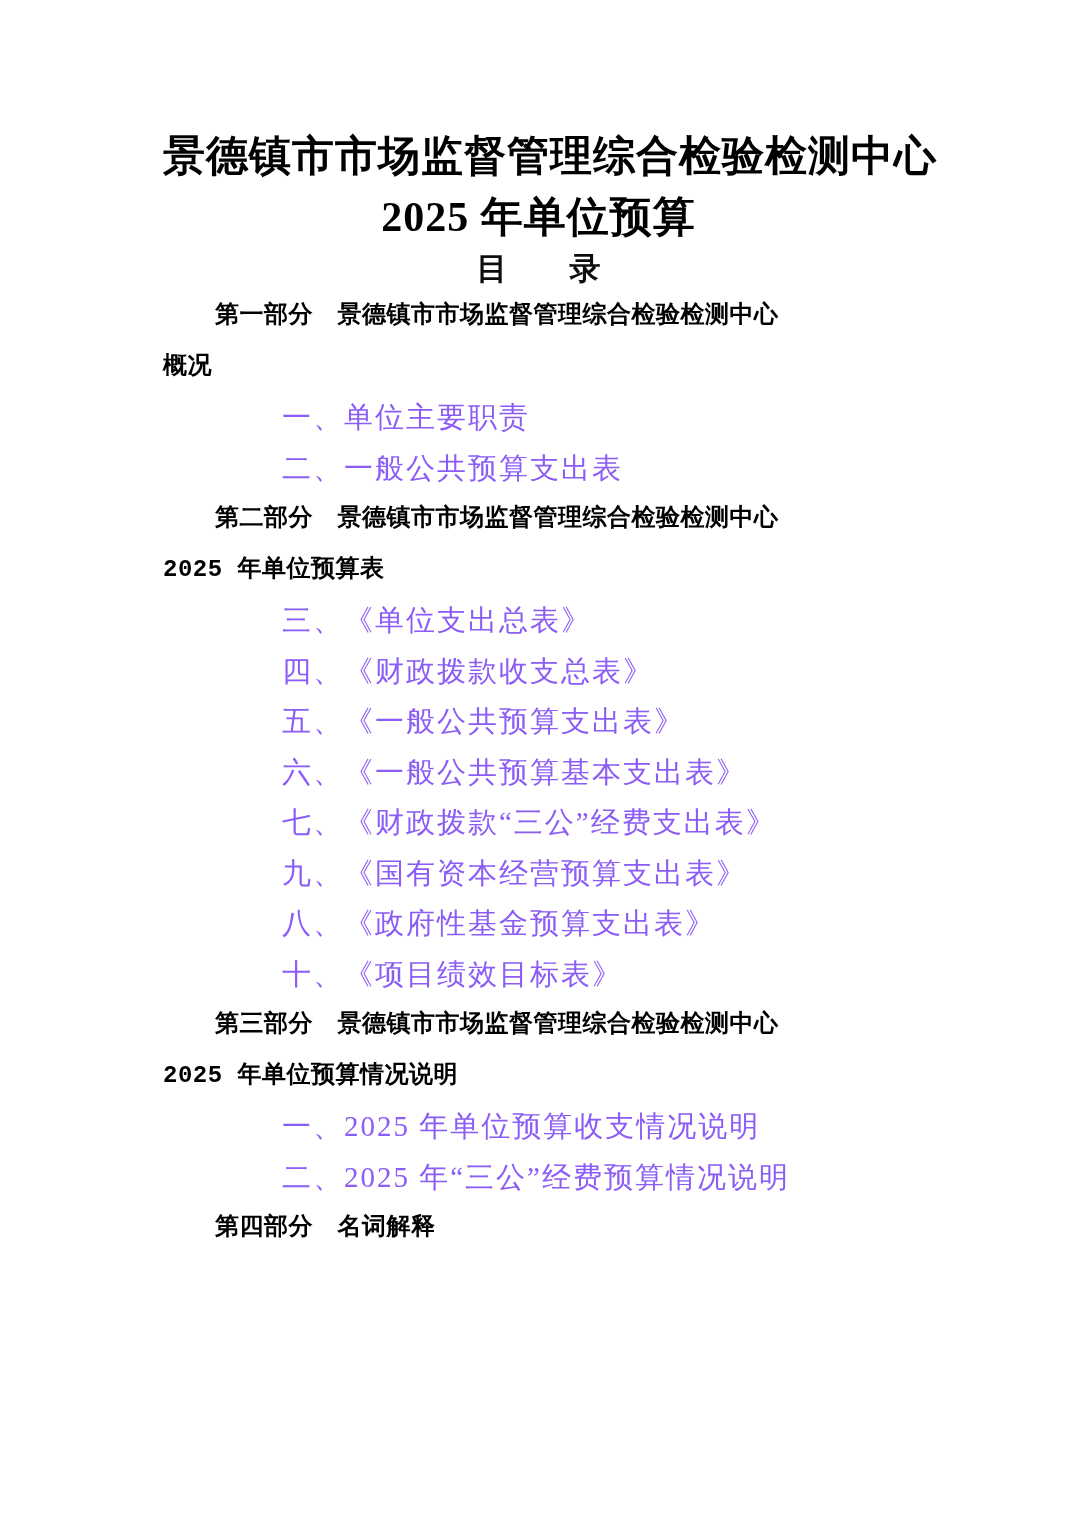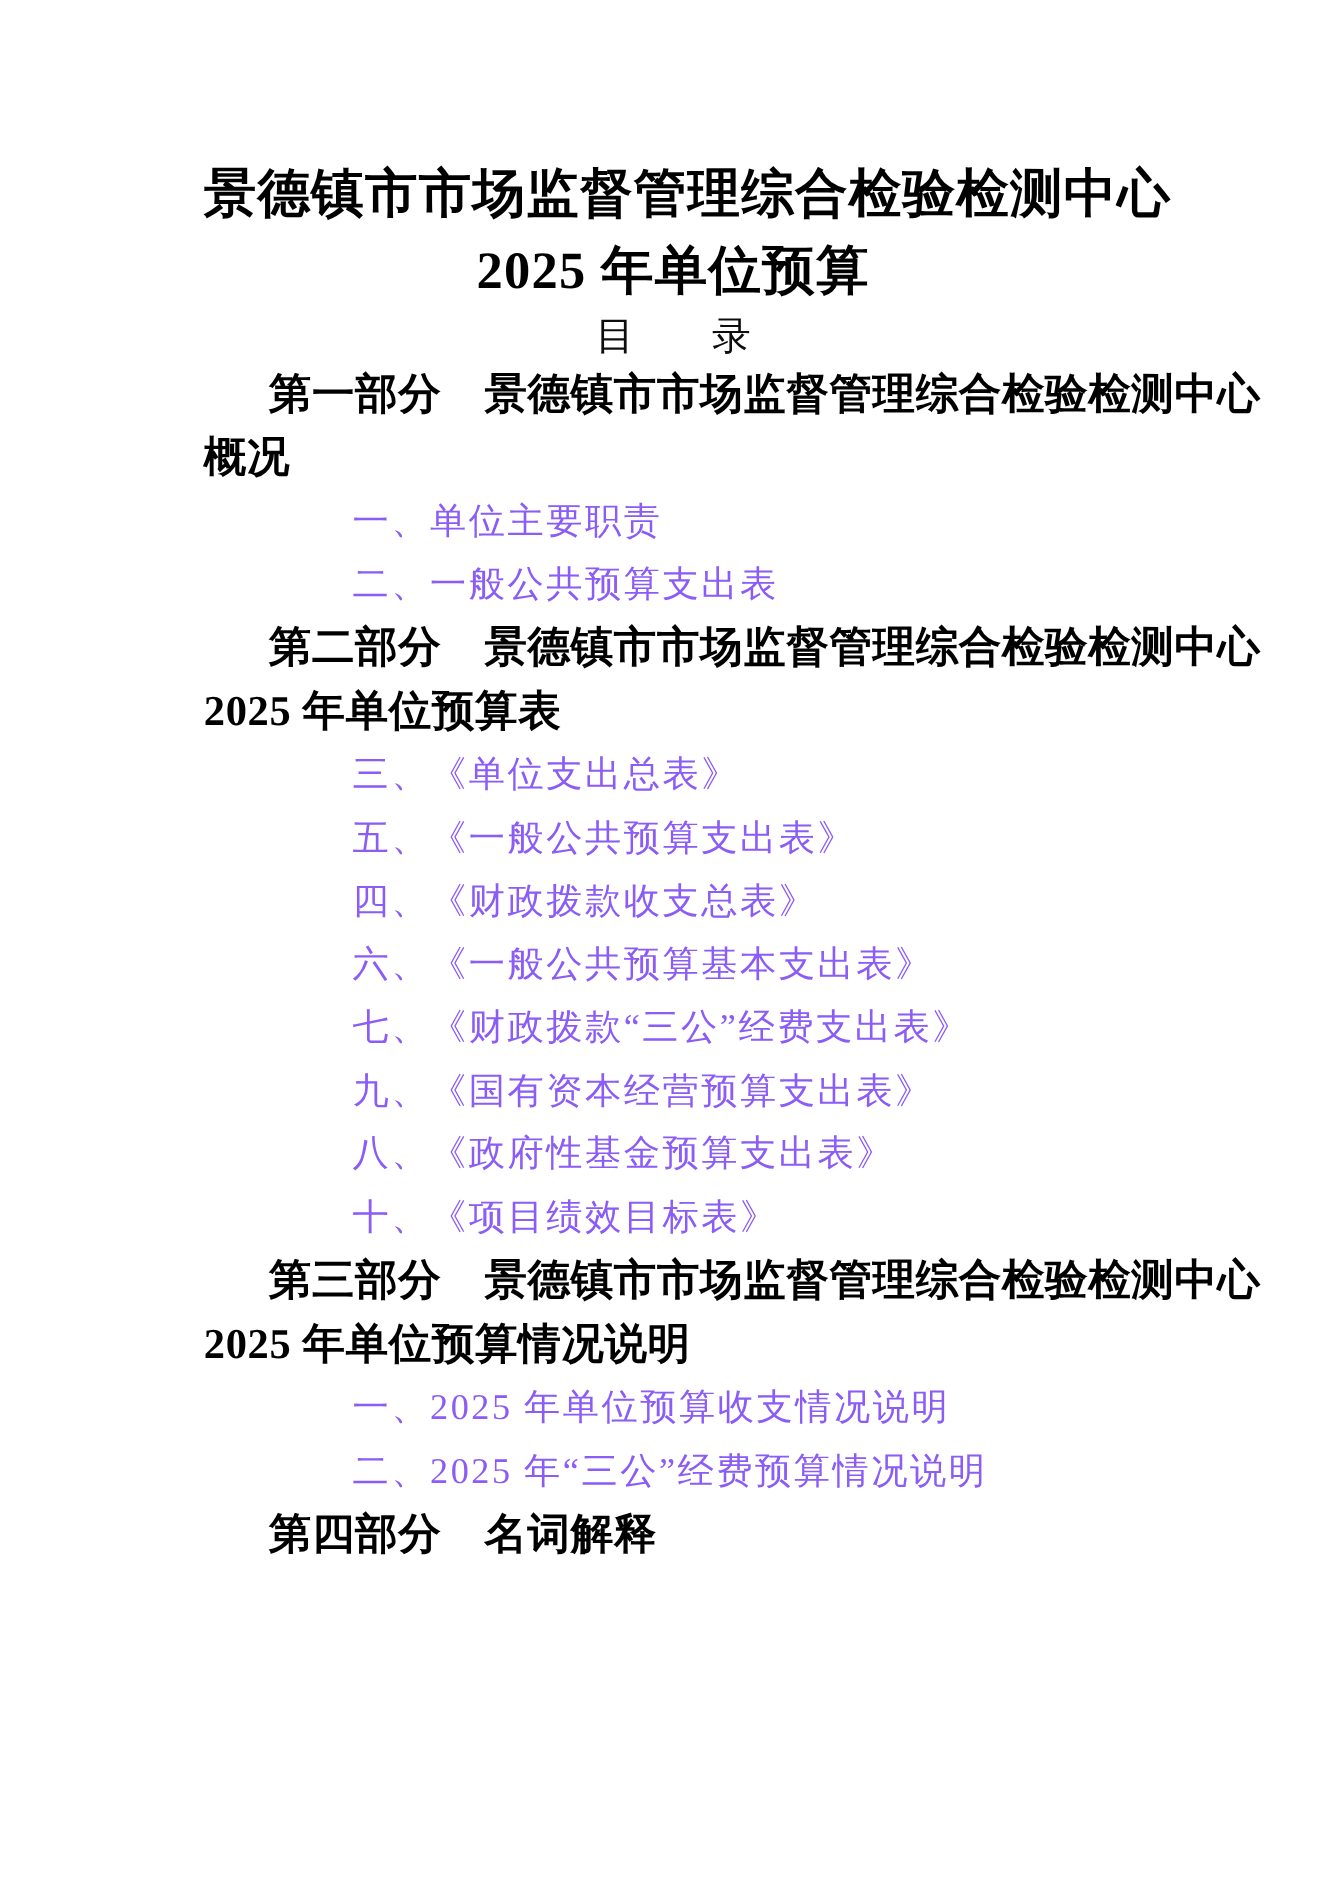--- a/index.html
+++ b/index.html
@@ -25,32 +25,32 @@
     font-weight: bold;
     font-size: 42px;
     line-height: 61px;
     text-align: center;
     letter-spacing: 1px;
     white-space: nowrap;
   }
   
   .toc-heading {
     font-family: "Liberation Serif", "DejaVu Serif", serif;
-    font-weight: normal;
+    font-weight: bold;
     font-size: 31px;
     line-height: 42px;
     text-align: center;
     color: #0d0d0d;
     white-space: pre;
   }
   
   .sec-line {
-    font-family: Liberation Serif, serif;
+    font-family: Liberation Mono, monospace;
     font-weight: bold;
-    font-size: 34px;
+    font-size: 24px;
     line-height: 51px;
     letter-spacing: 0.5px;
     white-space: nowrap;
   }
   .sec-line.indent {
     padding-left: 52px;
   }
   
   .toc-item {
     font-family: "Liberation Serif", "DejaVu Serif", serif;
@@ -77,22 +77,22 @@
     <div class="sec-line indent">第一部分　景德镇市市场监督管理综合检验检测中心</div>
     <div class="sec-line">概况</div>
     <div class="toc-item">一、单位主要职责</div>
     <div class="toc-item">二、一般公共预算支出表</div>
   </div>
 
   <div>
     <div class="sec-line indent">第二部分　景德镇市市场监督管理综合检验检测中心</div>
     <div class="sec-line">2025 年单位预算表</div>
     <div class="toc-item">三、《单位支出总表》</div>
+    <div class="toc-item">四、《财政拨款收支总表》</div>
     <div class="toc-item">五、《一般公共预算支出表》</div>
-    <div class="toc-item">四、《财政拨款收支总表》</div>
     <div class="toc-item">六、《一般公共预算基本支出表》</div>
     <div class="toc-item">七、《财政拨款“三公”经费支出表》</div>
     <div class="toc-item">九、《国有资本经营预算支出表》</div>
     <div class="toc-item">八、《政府性基金预算支出表》</div>
     <div class="toc-item">十、《项目绩效目标表》</div>
   </div>
 
   <div>
     <div class="sec-line indent">第三部分　景德镇市市场监督管理综合检验检测中心</div>
     <div class="sec-line">2025 年单位预算情况说明</div>

